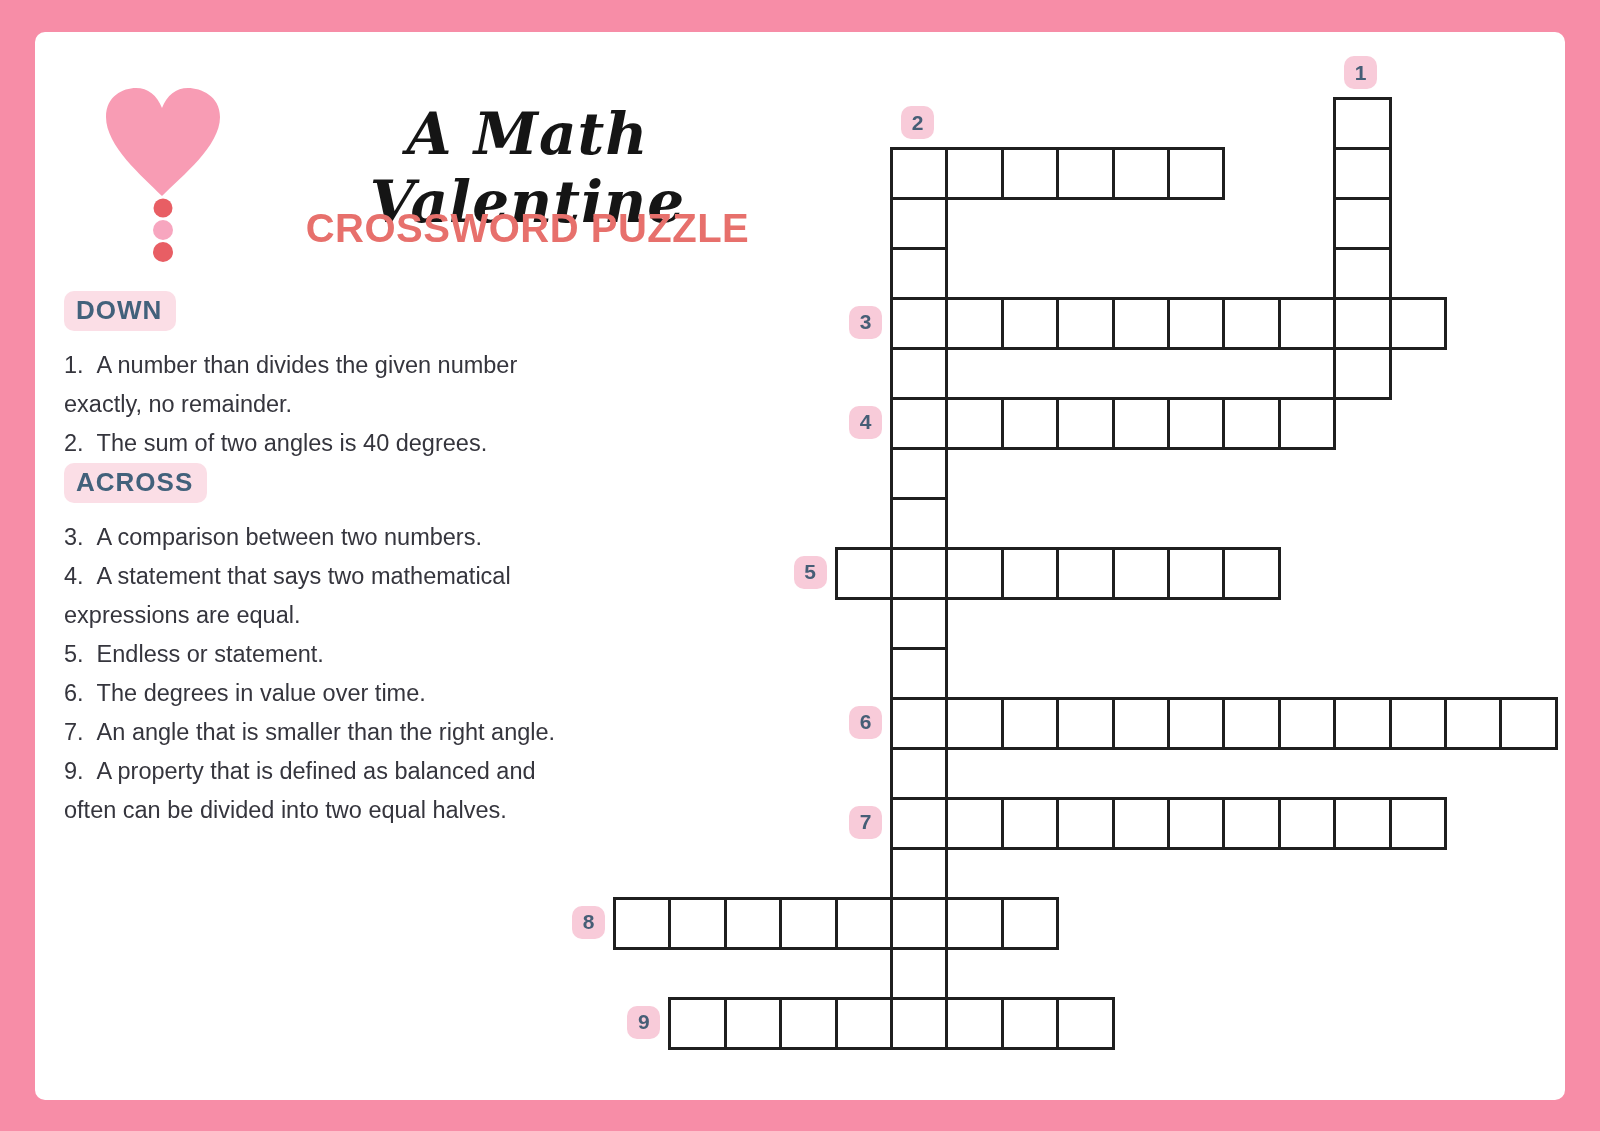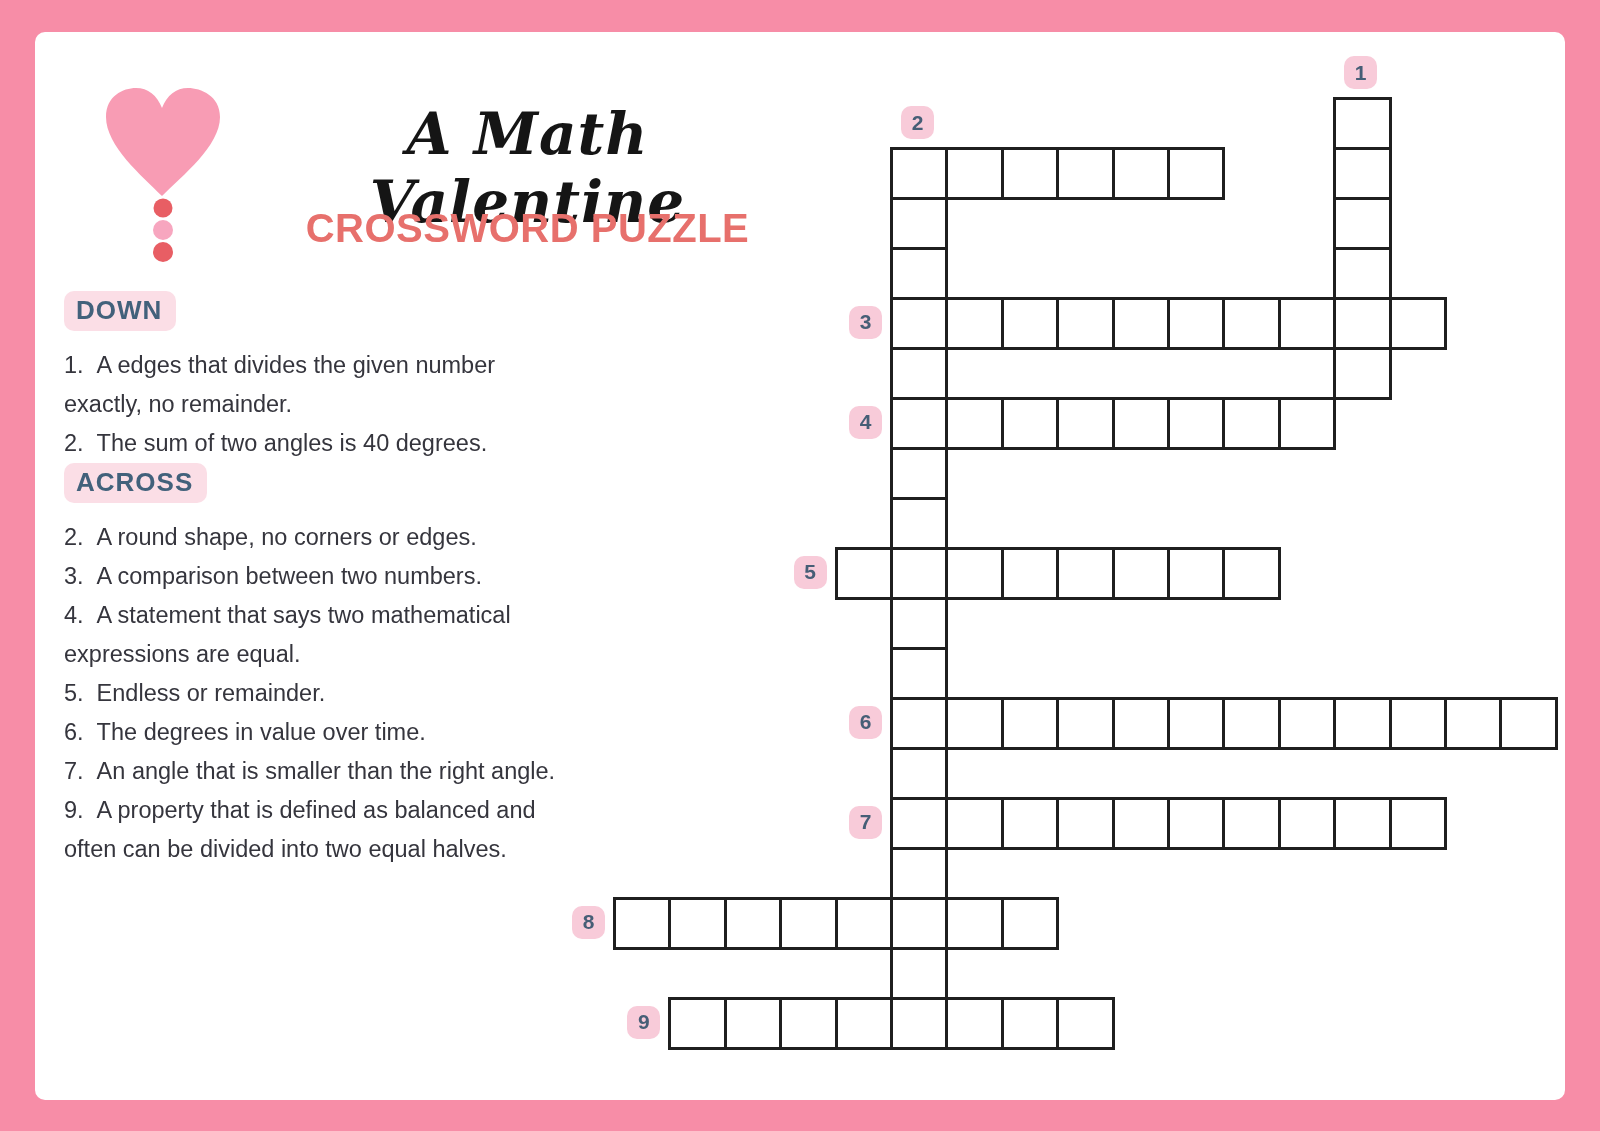--- a/index.html
+++ b/index.html
@@ -70,31 +70,30 @@
     <circle cx="65" cy="168" r="10" style="fill: var(--dot_accent, #E85E64);"></circle>
   </svg>
 </div>
 
 <h1 class="title">A Math Valentine</h1>
 <div class="subtitle">CROSSWORD PUZZLE</div>
 
 <div class="left-col">
   <div class="section-label">DOWN</div>
   <div class="clues">
-      <div class="clue"><span class="clue-num">1.</span><span class="clue-text">A edges that divides the given number
+      <div class="clue"><span class="clue-num">1.</span><span class="clue-text">A number than divides the given number
 exactly, no remainder.</span></div>
       <div class="clue"><span class="clue-num">2.</span><span class="clue-text">The sum of two angles is 40 degrees.</span></div>
     </div>
   <div class="section-label across-label">ACROSS</div>
   <div class="clues">
-      <div class="clue"><span class="clue-num">2.</span><span class="clue-text">A round shape, no corners or edges.</span></div>
       <div class="clue"><span class="clue-num">3.</span><span class="clue-text">A comparison between two numbers.</span></div>
       <div class="clue"><span class="clue-num">4.</span><span class="clue-text">A statement that says two mathematical
 expressions are equal.</span></div>
-      <div class="clue"><span class="clue-num">5.</span><span class="clue-text">Endless or remainder.</span></div>
+      <div class="clue"><span class="clue-num">5.</span><span class="clue-text">Endless or statement.</span></div>
       <div class="clue"><span class="clue-num">6.</span><span class="clue-text">The degrees in value over time.</span></div>
       <div class="clue"><span class="clue-num">7.</span><span class="clue-text">An angle that is smaller than the right angle.</span></div>
       <div class="clue"><span class="clue-num">9.</span><span class="clue-text">A property that is defined as balanced and
 often can be divided into two equal halves.</span></div>
     </div>
 </div>
 
 <div class="grid-layer">
     <div class="cell" style="left: 1333.2px; top: 97px;"></div>
     <div class="cell" style="left: 1333.2px; top: 147px;"></div>

